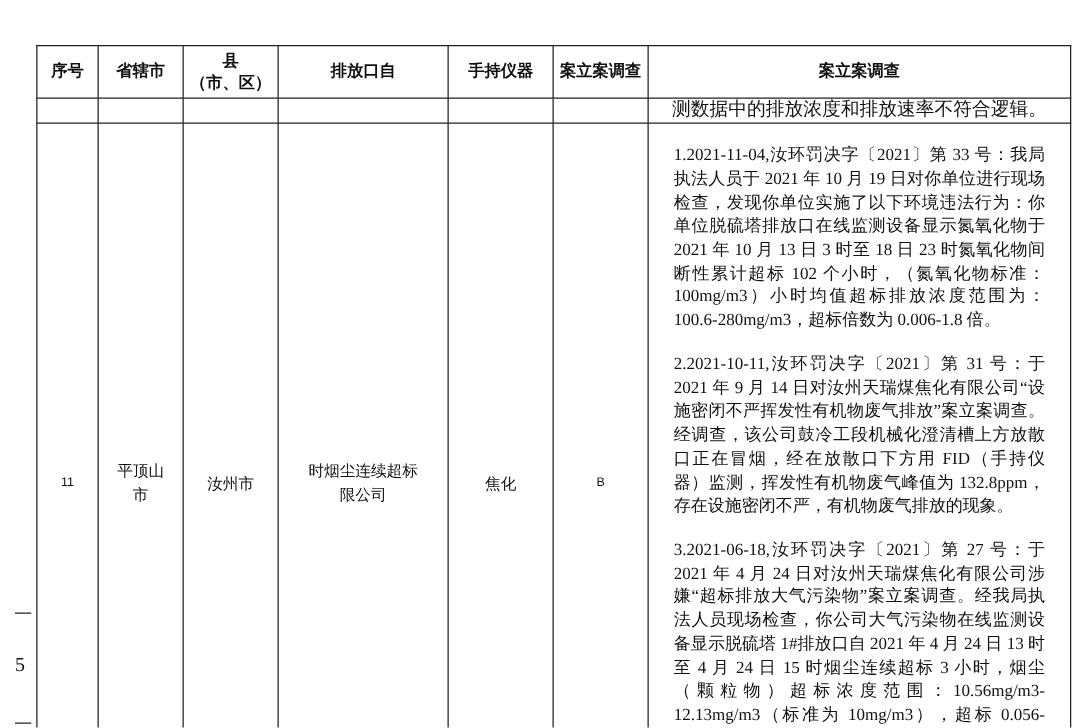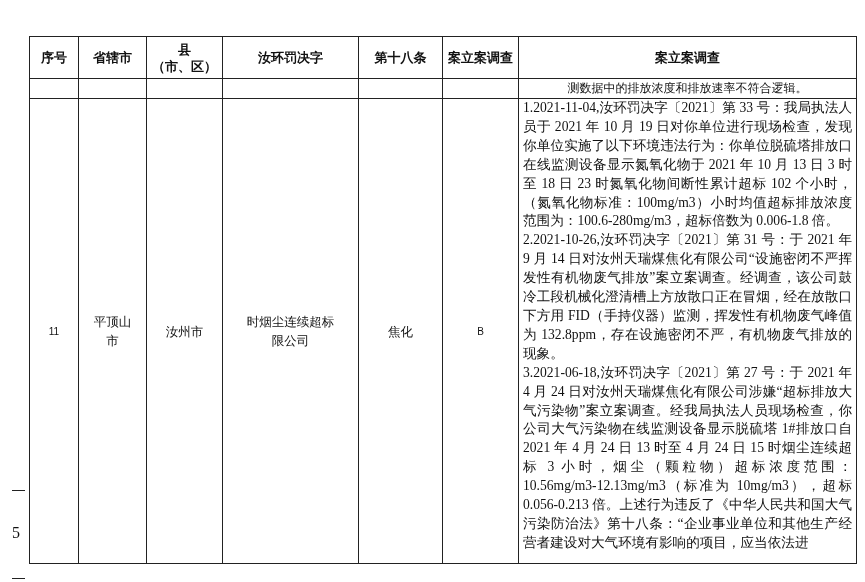--- a/index.html
+++ b/index.html
@@ -9,22 +9,22 @@
          border-collapse:collapse; table-layout:fixed; }
   .tbl td, .tbl th { border:1px solid #222; padding:0; vertical-align:middle; text-align:center; }
   .tbl th { font-weight:bold; font-size:13px; height:41px; line-height:17px; }
   .tbl td.blank { height:19px; }
   .vthin { border-left-color:#777 !important; }
   .cell { font-size:12.5px; line-height:19px; font-family: "DejaVu Sans", sans-serif; }
   .num { font-family: Liberation Sans, sans-serif; font-size:10px; }
   .issue { text-align:left !important; vertical-align:top !important; padding:0 4px !important;
            font-family: "Liberation Serif", "DejaVu Serif", serif; font-size:13.6px; line-height:18.9px;
            text-align:justify !important; overflow:hidden; }
-  .issue p { margin:0; }
-  .cont { text-align:right; padding:0 4px !important; font-size:12px; line-height:19px;
+  .issue p { margin:16px; }
+  .cont { text-align:right; padding:0 4px !important; font-size:15px; line-height:19px;
           font-family: "Liberation Serif", "DejaVu Serif", serif; white-space:nowrap; }
   .mark { position:absolute; left:12px; width:13px; height:1px; background:#222; }
   .pagenum { position:absolute; left:12px; top:524px; font-family:"Liberation Serif", serif; font-size:16px; }
 </style>
 </head>
 <body>
 
 <table class="tbl">
   <colgroup>
     <col style="width:49px">
@@ -36,22 +36,22 @@
     <col style="width:338px">
   </colgroup>
   <thead>
     <tr>
       <th>序号</th>
       <th class="vthin">省辖市</th>
       <th class="vthin">
         <div>县</div>
         <div>（市、区）</div>
       </th>
-      <th class="vthin">汝环罚决字</th>
-      <th class="vthin">第十八条</th>
+      <th class="vthin">排放口自</th>
+      <th class="vthin">手持仪器</th>
       <th>案立案调查</th>
       <th>案立案调查</th>
     </tr>
   </thead>
   <tbody>
     <tr>
       <td class="blank"></td>
       <td class="blank vthin"></td>
       <td class="blank vthin"></td>
       <td class="blank vthin"></td>
@@ -67,21 +67,21 @@
       </td>
       <td class="cell vthin">汝州市</td>
       <td class="cell vthin">
         <div>时烟尘连续超标</div>
         <div>限公司</div>
       </td>
       <td class="cell vthin">焦化</td>
       <td class="num">B</td>
       <td class="issue">
         <p>1.2021-11-04,汝环罚决字〔2021〕第 33 号：我局执法人员于 2021 年 10 月 19 日对你单位进行现场检查，发现你单位实施了以下环境违法行为：你单位脱硫塔排放口在线监测设备显示氮氧化物于 2021 年 10 月 13 日 3 时至 18 日 23 时氮氧化物间断性累计超标 102 个小时，（氮氧化物标准：100mg/m3）小时均值超标排放浓度范围为：100.6-280mg/m3，超标倍数为 0.006-1.8 倍。</p>
-        <p>2.2021-10-26,汝环罚决字〔2021〕第 31 号：于 2021 年 9 月 14 日对汝州天瑞煤焦化有限公司“设施密闭不严挥发性有机物废气排放”案立案调查。经调查，该公司鼓冷工段机械化澄清槽上方放散口正在冒烟，经在放散口下方用 FID（手持仪器）监测，挥发性有机物废气峰值为 132.8ppm，存在设施密闭不严，有机物废气排放的现象。</p>
+        <p>2.2021-10-11,汝环罚决字〔2021〕第 31 号：于 2021 年 9 月 14 日对汝州天瑞煤焦化有限公司“设施密闭不严挥发性有机物废气排放”案立案调查。经调查，该公司鼓冷工段机械化澄清槽上方放散口正在冒烟，经在放散口下方用 FID（手持仪器）监测，挥发性有机物废气峰值为 132.8ppm，存在设施密闭不严，有机物废气排放的现象。</p>
         <p>3.2021-06-18,汝环罚决字〔2021〕第 27 号：于 2021 年 4 月 24 日对汝州天瑞煤焦化有限公司涉嫌“超标排放大气污染物”案立案调查。经我局执法人员现场检查，你公司大气污染物在线监测设备显示脱硫塔 1#排放口自 2021 年 4 月 24 日 13 时至 4 月 24 日 15 时烟尘连续超标 3 小时，烟尘（颗粒物）超标浓度范围：10.56mg/m3-12.13mg/m3（标准为 10mg/m3），超标 0.056-0.213 倍。上述行为违反了《中华人民共和国大气污染防治法》第十八条：“企业事业单位和其他生产经营者建设对大气环境有影响的项目，应当依法进</p>
       </td>
     </tr>
   </tbody>
 </table>
 
 <div class="mark" style="top:490px"></div>
 <div class="pagenum">5</div>
 <div class="mark" style="top:578px"></div>
 

